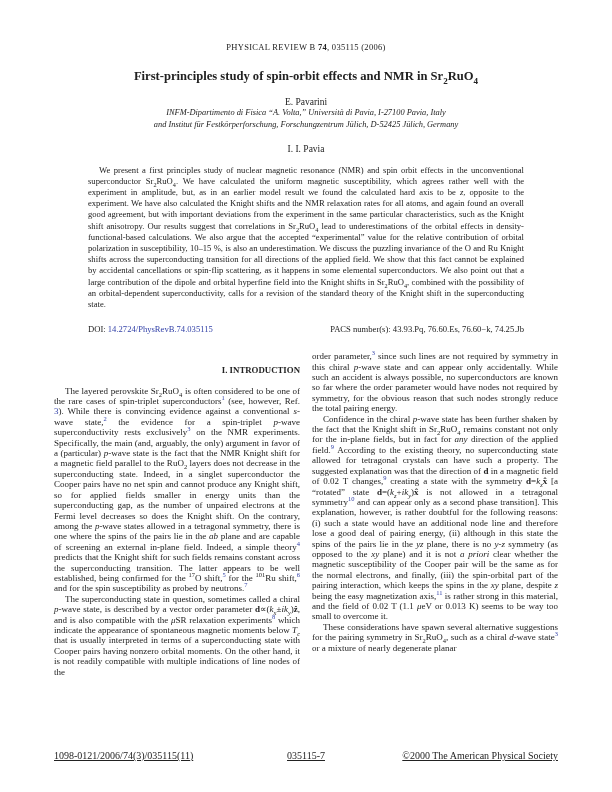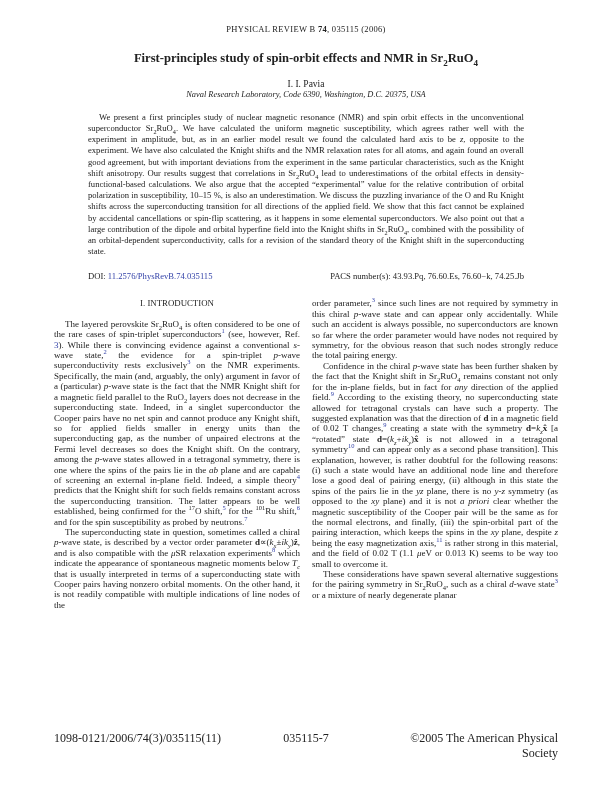--- a/index.html
+++ b/index.html
@@ -6,21 +6,21 @@
   .page {
     position:relative;
     width:612px; height:792px;
     background:#ffffff;
     color:#222222;
     font-family:"Liberation Serif", serif;
     overflow:hidden;
   }
   .journal-header {
     text-align:center;
-    padding-top:24px;
+    padding-top:42px;
     font-size:8.5px;
     letter-spacing:0.3px;
   }
   .paper-title {
     text-align:center;
     margin-top:17px;
     font-size:12.6px;
     font-weight:bold;
   }
   .author-name {
@@ -63,72 +63,77 @@
     justify-content:space-between;
     margin:17px 54px 0;
   }
   .col {
     width:246px;
     font-size:9px;
     line-height:10.4px;
     text-align:justify;
   }
   .section-heading {
-    text-align:center;
-    font-weight:normal;
+    text-align:right;
+    font-weight:bold;
     font-size:8.8px;
-    margin:0 0 10px;
+    margin:14px 0 10px;
   }
   .col p { margin:0; text-indent:11px; }
   .col p.noindent { text-indent:0; }
   .footer {
     position:absolute;
     left:54px; right:54px; bottom:31px;
     display:flex;
-    font-size:12px;
+    font-size:10px;
+    text-decoration:underline;
   }
   .footer .f-left   { flex:1; text-align:left; }
   .footer .f-center { flex:1; text-align:center; }
   .footer .f-right  { flex:1; text-align:right; }
 </style>
 </head>
 <body>
 
 <div class="page">
 
   <div class="journal-header">PHYSICAL REVIEW B <b>74</b>, 035115 (2006)</div>
 
   <div class="paper-title">First-principles study of spin-orbit effects and NMR in Sr<sub>2</sub>RuO<sub>4</sub></div>
 
+  <div class="author-block">
+    <div class="author-name">E. Pavarini</div>
+    <div class="affil">INFM-Dipartimento di Fisica “A. Volta,” Università di Pavia, I-27100 Pavia, Italy</div>
+    <div class="affil">and Institut für Festkörperforschung, Forschungzentrum Jülich, D-52425 Jülich, Germany</div>
+  </div>
 
   <div class="author-block">
     <div class="author-name">I. I. Pavia</div>
-    <div class="affil">Naval Research Laboratory, Code 6390, Washington, D.C. 20375, USA</div>
   </div>
 
 
   <div class="abstract">We present a first principles study of nuclear magnetic resonance (NMR) and spin orbit effects in the unconventional superconductor Sr<sub>2</sub>RuO<sub>4</sub>. We have calculated the uniform magnetic susceptibility, which agrees rather well with the experiment in amplitude, but, as in an earlier model result we found the calculated hard axis to be <i>z</i>, opposite to the experiment. We have also calculated the Knight shifts and the NMR relaxation rates for all atoms, and again found an overall good agreement, but with important deviations from the experiment in the same particular characteristics, such as the Knight shift anisotropy. Our results suggest that correlations in Sr<sub>2</sub>RuO<sub>4</sub> lead to underestimations of the orbital effects in density-functional-based calculations. We also argue that the accepted “experimental” value for the relative contribution of orbital polarization in susceptibility, 10–15 %, is also an underestimation. We discuss the puzzling invariance of the O and Ru Knight shifts across the superconducting transition for all directions of the applied field. We show that this fact cannot be explained by accidental cancellations or spin-flip scattering, as it happens in some elemental superconductors. We also point out that a large contribution of the dipole and orbital hyperfine field into the Knight shifts in Sr<sub>2</sub>RuO<sub>4</sub>, combined with the possibility of an orbital-dependent superconductivity, calls for a revision of the standard theory of the Knight shift in the superconducting state.</div>
 
   <div class="meta-row">
-    <span><span>DOI: </span><a class="link">11.2576/PhysRevB.74.035115</a></span>
+    <span><span>DOI: </span><a class="link">14.2724/PhysRevB.74.035115</a></span>
     <span>PACS number(s): 43.93.Pq, 76.60.Es, 76.60−k, 74.25.Jb</span>
   </div>
 
   <div class="body-cols">
     <div class="col">
       <div class="section-heading">I. INTRODUCTION</div>
       <p>The layered perovskite Sr<sub>2</sub>RuO<sub>4</sub> is often considered to be one of the rare cases of spin-triplet superconductors<sup class="ref">1</sup> (see, however, Ref. <span class="ref">3</span>). While there is convincing evidence against a conventional <i>s</i>-wave state,<sup class="ref">2</sup> the evidence for a spin-triplet <i>p</i>-wave superconductivity rests exclusively<sup class="ref">3</sup> on the NMR experiments. Specifically, the main (and, arguably, the only) argument in favor of a (particular) <i>p</i>-wave state is the fact that the NMR Knight shift for a magnetic field parallel to the RuO<sub>2</sub> layers does not decrease in the superconducting state. Indeed, in a singlet superconductor the Cooper pairs have no net spin and cannot produce any Knight shift, so for applied fields smaller in energy units than the superconducting gap, as the number of unpaired electrons at the Fermi level decreases so does the Knight shift. On the contrary, among the <i>p</i>-wave states allowed in a tetragonal symmetry, there is one where the spins of the pairs lie in the <i>ab</i> plane and are capable of screening an external in-plane field. Indeed, a simple theory<sup class="ref">4</sup> predicts that the Knight shift for such fields remains constant across the superconducting transition. The latter appears to be well established, being confirmed for the <sup>17</sup>O shift,<sup class="ref">5</sup> for the <sup>101</sup>Ru shift,<sup class="ref">6</sup> and for the spin susceptibility as probed by neutrons.<sup class="ref">7</sup></p>
       <p>The superconducting state in question, sometimes called a chiral <i>p</i>-wave state, is described by a vector order parameter <b>d</b>∝(<i>k<sub>x</sub></i>±<i>ik<sub>y</sub></i>)<b>ẑ</b>, and is also compatible with the <i>μ</i>SR relaxation experiments<sup class="ref">8</sup> which indicate the appearance of spontaneous magnetic moments below <i>T<sub>c</sub></i> that is usually interpreted in terms of a superconducting state with Cooper pairs having nonzero orbital moments. On the other hand, it is not readily compatible with multiple indications of line nodes of the</p>
     </div>
     <div class="col">
       <p class="noindent">order parameter,<sup class="ref">3</sup> since such lines are not required by symmetry in this chiral <i>p</i>-wave state and can appear only accidentally. While such an accident is always possible, no superconductors are known so far where the order parameter would have nodes not required by symmetry, for the obvious reason that such nodes strongly reduce the total pairing energy.</p>
       <p>Confidence in the chiral <i>p</i>-wave state has been further shaken by the fact that the Knight shift in Sr<sub>2</sub>RuO<sub>4</sub> remains constant not only for the in-plane fields, but in fact for <i>any</i> direction of the applied field.<sup class="ref">9</sup> According to the existing theory, no superconducting state allowed for tetragonal crystals can have such a property. The suggested explanation was that the direction of <b>d</b> in a magnetic field of 0.02 T changes,<sup class="ref">9</sup> creating a state with the symmetry <b>d</b>=<i>k<sub>z</sub></i><b>x̂</b> [a “rotated” state <b>d</b>=(<i>k<sub>z</sub></i>+<i>ik<sub>y</sub></i>)<b>x̂</b> is not allowed in a tetragonal symmetry<sup class="ref">10</sup> and can appear only as a second phase transition]. This explanation, however, is rather doubtful for the following reasons: (i) such a state would have an additional node line and therefore lose a good deal of pairing energy, (ii) although in this state the spins of the pairs lie in the <i>yz</i> plane, there is no <i>y</i>-<i>z</i> symmetry (as opposed to the <i>xy</i> plane) and it is not <i>a priori</i> clear whether the magnetic susceptibility of the Cooper pair will be the same as for the normal electrons, and finally, (iii) the spin-orbital part of the pairing interaction, which keeps the spins in the <i>xy</i> plane, despite <i>z</i> being the easy magnetization axis,<sup class="ref">11</sup> is rather strong in this material, and the field of 0.02 T (1.1 <i>μ</i>eV or 0.013 K) seems to be way too small to overcome it.</p>
       <p>These considerations have spawn several alternative suggestions for the pairing symmetry in Sr<sub>2</sub>RuO<sub>4</sub>, such as a chiral <i>d</i>-wave state<sup class="ref">3</sup> or a mixture of nearly degenerate planar</p>
     </div>
   </div>
 
   <div class="footer">
     <span class="f-left">1098-0121/2006/74(3)/035115(11)</span>
     <span class="f-center">035115-7</span>
-    <span class="f-right">©2005 The American Physical Society</span>
+    <span class="f-right">©2000 The American Physical Society</span>
   </div>
 
 </div>
 
 </body></html>

